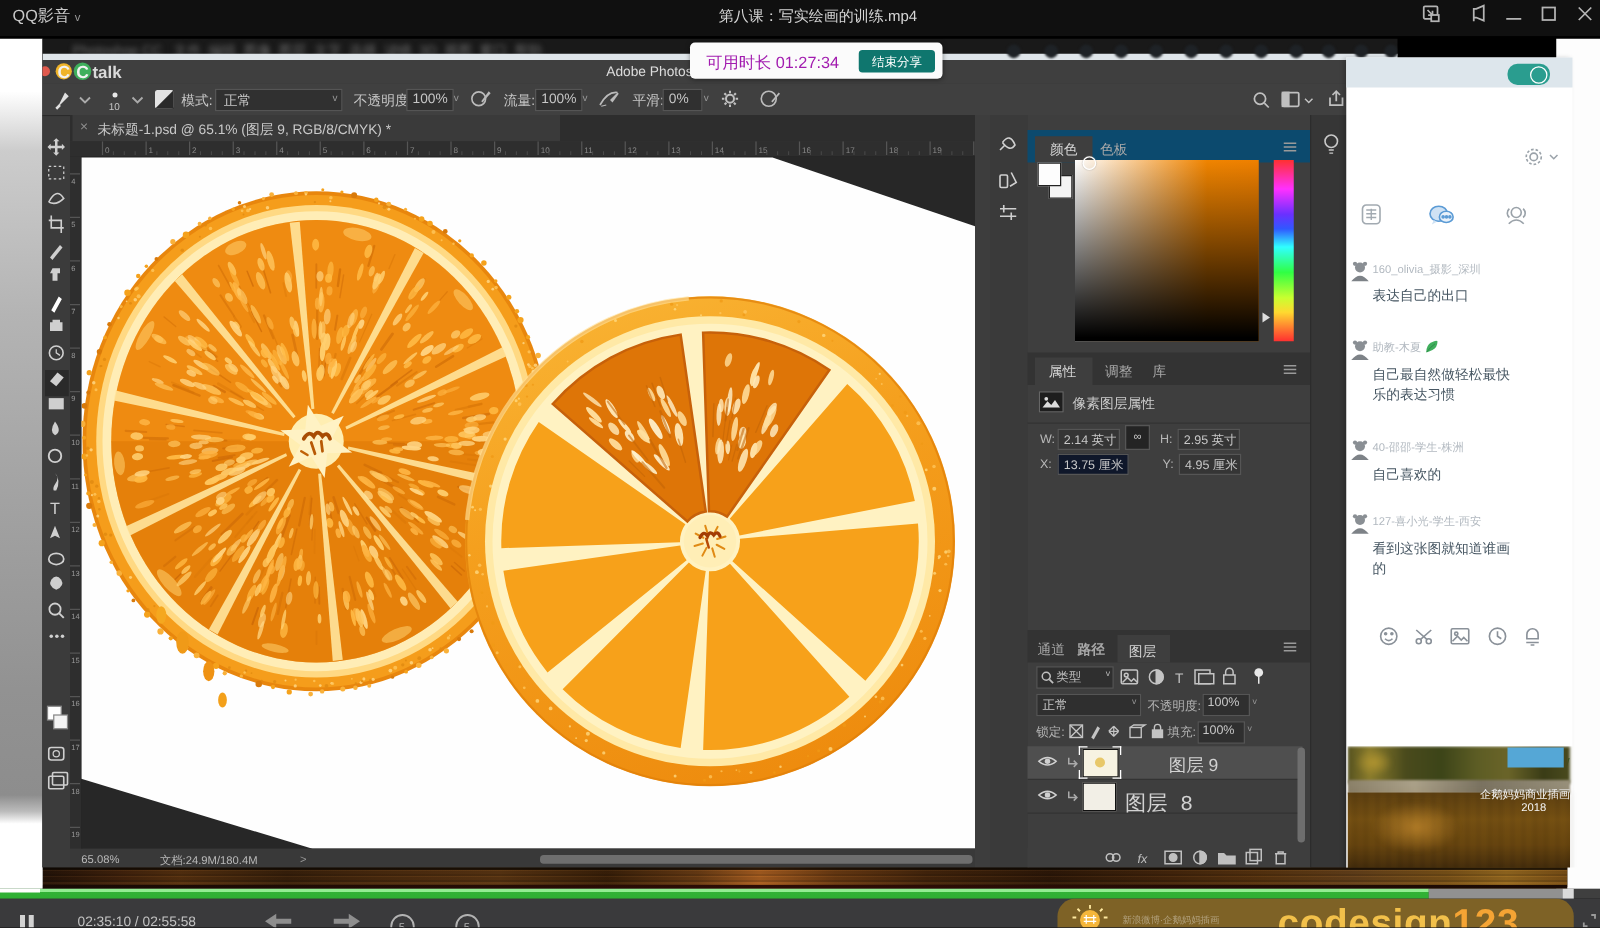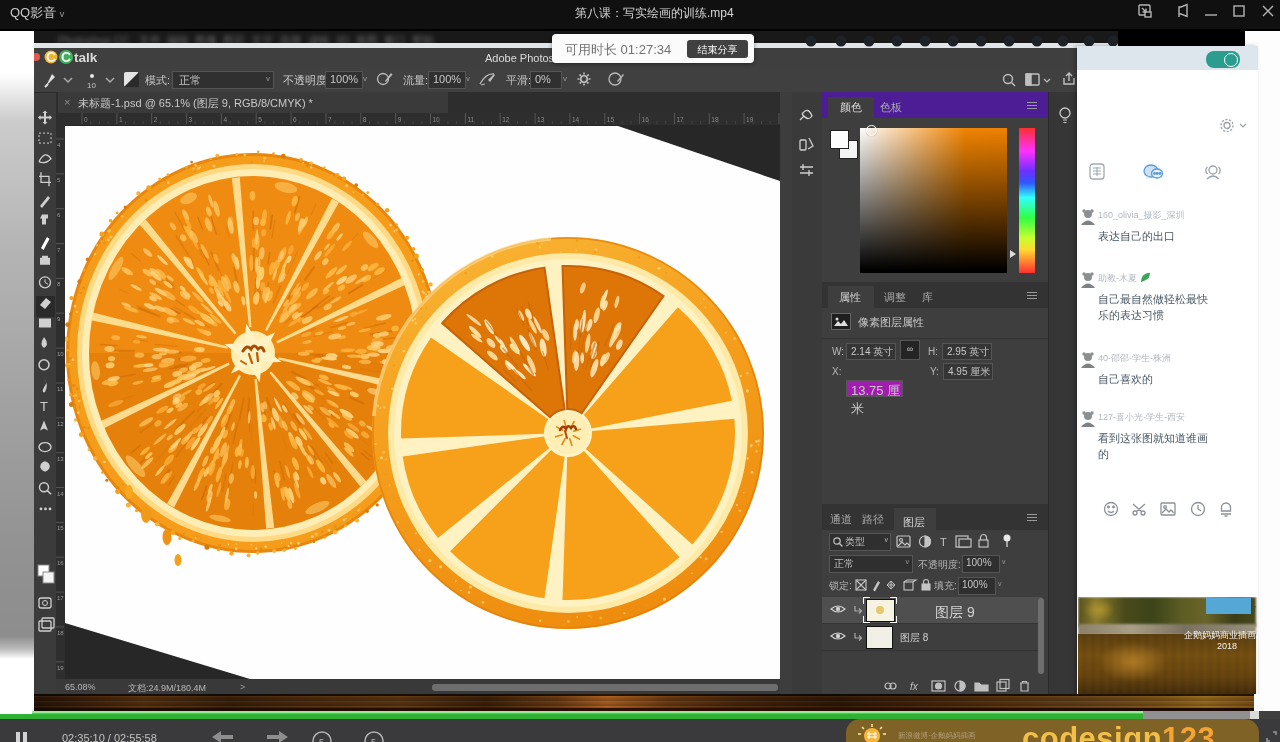--- a/index.html
+++ b/index.html
@@ -1305,21 +1305,21 @@
       <g stroke="#cfcfcf" stroke-width="1.3" fill="none">
         <path d="M10 22 q 6 -8 10 2 q -4 6 -10 -2"></path>
         <path d="M8 28 l4 -4"></path>
         <rect x="8" y="48" width="6" height="10" rx="1"></rect>
         <path d="M17 46 l4 8 -5 3"></path>
         <path d="M8 75 h13 M8 81 h13 M11 72 v6 M17 78 v6"></path>
       </g>
     </svg>
 </div>
 <div class="abs" style="left:822px;top:92px;width:226px;height:602px;background:#3e3e3e;">
-<div class="abs" style="left:0;top:0;width:226px;height:26px;background:#4c1d95;">
+<div class="abs" style="left:0;top:12px;width:226px;height:26px;background:#0c4a6e;">
       <div class="abs" style="left:6px;top:5px;width:46px;height:21px;background:#3e3e3e;color:#d6d6d6;font-size:11px;text-align:center;padding-top:0px;"><span style="position:relative;top:3px;">颜色</span></div>
       <div class="abs" style="left:58px;top:8px;color:#a8a8a8;font-size:11px;">色板</div>
       <svg class="abs" style="left:204px;top:9px;" width="12" height="9" viewBox="0 0 12 9">
         <path d="M1 1.5 h10 M1 4.5 h10 M1 7.5 h10" stroke="#9a9a9a" stroke-width="1.2"></path>
       </svg>
     </div>
 <div class="abs" style="left:8px;top:38px;width:17px;height:17px;background:#fdfdfd;border:1px solid #222;z-index:2;"></div>
 <div class="abs" style="left:17px;top:48px;width:17px;height:17px;background:#f4f4f4;border:1px solid #222;"></div>
 <div class="abs" style="left:38px;top:36px;width:147px;height:145px;background:linear-gradient(to top, #000 2%, rgba(0,0,0,0) 100%), linear-gradient(to right, #ffffff 0%, #f08400 72%, #ef8000 100%);"></div>
 <div class="abs" style="left:44px;top:33px;width:9px;height:9px;border:1.5px solid #fff;border-radius:50%;box-shadow:0 0 1px #888;"></div>
@@ -1339,26 +1339,26 @@
       <svg class="abs" style="left:204px;top:9px;" width="12" height="9" viewBox="0 0 12 9">
         <path d="M1 1.5 h10 M1 4.5 h10 M1 7.5 h10" stroke="#9a9a9a" stroke-width="1.2"></path>
       </svg>
     </div>
 <div class="abs" style="left:10px;top:254px;color:#b8b8b8;font-size:10px;">W:</div>
 <div class="abs" style="left:24px;top:251px;width:48px;height:15px;background:#353535;border:1px solid #555;color:#c8c8c8;font-size:10px;"><span style="position:relative;left:4px;top:1px;">2.14 英寸</span></div>
 <div class="abs" style="left:78px;top:248px;width:18px;height:18px;background:#242424;border:1px solid #555;color:#ccc;font-size:9px;text-align:center;"><span style="position:relative;top:3px;">∞</span></div>
 <div class="abs" style="left:106px;top:254px;color:#b8b8b8;font-size:10px;">H:</div>
 <div class="abs" style="left:120px;top:251px;width:48px;height:15px;background:#353535;border:1px solid #555;color:#c8c8c8;font-size:10px;"><span style="position:relative;left:4px;top:1px;">2.95 英寸</span></div>
 <div class="abs" style="left:10px;top:274px;color:#b8b8b8;font-size:10px;">X:</div>
-<div class="abs" style="left:24px;top:288px;width:55px;height:15px;background:#a21caf;border:1px solid #555;color:#c8c8c8;font-size:13px;"><span style="position:relative;left:4px;top:1px;">13.75 厘米</span></div>
+<div class="abs" style="left:24px;top:271px;width:55px;height:15px;background:#0f172a;border:1px solid #555;color:#c8c8c8;font-size:10px;"><span style="position:relative;left:4px;top:1px;">13.75 厘米</span></div>
 <div class="abs" style="left:108px;top:274px;color:#b8b8b8;font-size:10px;">Y:</div>
 <div class="abs" style="left:121px;top:271px;width:48px;height:15px;background:#353535;border:1px solid #555;color:#c8c8c8;font-size:10px;"><span style="position:relative;left:4px;top:1px;">4.95 厘米</span></div>
 <div class="abs" style="left:0;top:412px;width:226px;height:26px;background:#333333;">
       <div class="abs" style="left:8px;top:8px;color:#a8a8a8;font-size:11px;">通道</div>
-      <div class="abs" style="left:40px;top:8px;color:#a8a8a8;font-size:11px;">路径</div>
+      <div class="abs" style="left:40px;top:8px;color:#a8a8a8;font-size:11px;font-weight:bold;">路径</div>
       <div class="abs" style="left:72px;top:4px;width:42px;height:22px;background:#3e3e3e;"><span style="position:relative;top:4px;left:9px;color:#d6d6d6;font-size:11px;">图层</span></div>
       <svg class="abs" style="left:204px;top:9px;" width="12" height="9" viewBox="0 0 12 9">
         <path d="M1 1.5 h10 M1 4.5 h10 M1 7.5 h10" stroke="#9a9a9a" stroke-width="1.2"></path>
       </svg>
     </div>
 <div class="abs" style="left:7px;top:441px;width:60px;height:16px;background:#2f2f2f;border:1px solid #555;color:#bbb;font-size:10px;">
       <svg style="position:absolute;left:2px;top:2px;" width="12" height="12" viewBox="0 0 12 12">
         <circle cx="5" cy="5" r="3.2" fill="none" stroke="#c0c0c0" stroke-width="1.2"></circle>
         <path d="M7.5 7.5 l3 3" stroke="#c0c0c0" stroke-width="1.4"></path>
       </svg>
@@ -1420,21 +1420,21 @@
     </div>
 <div class="abs" style="left:0;top:532px;width:220px;height:26px;background:#3e3e3e;border-bottom:1px solid #333;">
       <svg class="abs" style="left:8px;top:6px;" width="16" height="12" viewBox="0 0 16 12">
         <path d="M1 6 Q8 0 15 6 Q8 12 1 6 Z" fill="none" stroke="#cfcfcf" stroke-width="1.2"></path>
         <circle cx="8" cy="6" r="2.2" fill="#cfcfcf"></circle>
       </svg>
       <svg class="abs" style="left:31px;top:9px;" width="10" height="10" viewBox="0 0 10 10">
         <path d="M2 0 v5 h6 M6 2.5 l2.5 2.5 -2.5 2.5" stroke="#aaa" stroke-width="1.2" fill="none"></path>
       </svg>
       <div class="abs" style="left:44px;top:2px;width:25px;height:21px;background:#f2efe6;border:1px solid #111;"></div>
-      <div class="abs" style="left:78px;top:7px;color:#d2d2d2;font-size:10px;">图层 8</div>
+      <div class="abs" style="left:78px;top:7px;color:#d2d2d2;font-size:17px;font-family:Liberation Mono, monospace;">图层 8</div>
     </div>
 <div class="abs" style="left:0;top:586px;width:226px;height:16px;background:#3e3e3e;"></div>
 <div class="abs" style="left:216px;top:506px;width:6px;height:76px;background:#6e6e6e;border-radius:3px;"></div>
 </div>
 <svg class="abs" style="left:880px;top:678px;" width="160" height="16" viewBox="0 0 160 16">
     <g stroke="#c0c0c0" stroke-width="1.2" fill="none">
       <circle cx="8" cy="8" r="3"></circle>
       <circle cx="13" cy="8" r="3"></circle>
       <text x="30" y="12" font-size="10" font-style="italic" fill="#c0c0c0" stroke="none" font-family="Liberation Sans">fx</text>
       <rect x="52" y="3" width="13" height="10"></rect>
@@ -1546,22 +1546,22 @@
       <div class="abs" style="left:0;top:27px;width:178px;height:11px;background:linear-gradient(90deg,#8a8068 0%,#aaa088 30%,#7a7260 60%,#98907a 100%);filter:blur(1px);"></div>
       <div class="abs" style="left:0;top:37px;width:178px;height:76px;background:linear-gradient(180deg,#5a3e10 0%,#755012 28%,#66440e 55%,#35220a 85%,#241604 100%);"></div>
       <div class="abs" style="left:0;top:37px;width:178px;height:76px;background:repeating-linear-gradient(90deg, rgba(230,160,50,0.13) 0 3px, rgba(40,25,8,0.14) 3px 9px);filter:blur(2.4px);"></div>
       <div class="abs" style="left:20px;top:45px;width:70px;height:40px;background:radial-gradient(closest-side,rgba(240,170,60,0.5),rgba(120,80,20,0));filter:blur(2px);"></div>
       <div class="abs" style="left:128px;top:1px;width:45px;height:16px;background:#55a7d6;"></div>
       <div class="abs" style="left:106px;top:32px;color:#f5f5f5;font-size:9px;">企鹅妈妈商业插画</div>
       <div class="abs" style="left:139px;top:44px;color:#f5f5f5;font-size:9px;">2018</div>
     </div>
 </div>
 <div class="abs" style="left:552px;top:34px;width:202px;height:29px;background:#fbfbfb;border-radius:4px;box-shadow:0 1px 4px rgba(0,0,0,0.4);z-index:5;">
-<div class="abs" style="left:13px;top:7px;color:#737373;font-size:13px;">可用时长 01:27:34</div>
-<div class="abs" style="left:135px;top:6px;width:61px;height:18px;background:#404040;border-radius:3px;color:#fff;font-size:10px;text-align:center;"><span style="position:relative;top:3px;">结束分享</span></div>
+<div class="abs" style="left:13px;top:7px;color:#a21caf;font-size:13px;">可用时长 01:27:34</div>
+<div class="abs" style="left:135px;top:6px;width:61px;height:18px;background:#0f766e;border-radius:3px;color:#fff;font-size:10px;text-align:center;"><span style="position:relative;top:3px;">结束分享</span></div>
 </div>
 <div class="abs" style="left:34px;top:694px;width:1220px;height:17px;overflow:hidden;">
     <div class="abs" style="left:0;top:0;width:1220px;height:17px;background:linear-gradient(90deg,#241308 0%,#41220c 5%,#55300f 9%,#38200b 16%,#4a2a0e 22%,#5a3512 30%,#3a2009 37%,#6a3c14 43%,#a85e20 47%,#6a3a12 52%,#44250c 58%,#2e1808 66%,#45260c 74%,#57330f 80%,#64401a 86%,#7a5218 92%,#96691f 96%,#7a4f16 100%);"></div>
     <div class="abs" style="left:0;top:0;width:1220px;height:17px;background:repeating-linear-gradient(180deg,rgba(0,0,0,0.18) 0 1.5px,rgba(255,180,90,0.05) 1.5px 3px,rgba(0,0,0,0.08) 3px 5px);"></div>
     <div class="abs" style="left:0;top:0;width:1220px;height:2px;background:rgba(10,5,2,0.75);"></div>
     <div class="abs" style="left:0;top:14px;width:1220px;height:3px;background:linear-gradient(90deg,#170a04,#2e0d05 50%,#1a0a04);"></div>
   </div>
 <div class="abs" style="left:0;top:694px;width:34px;height:17px;background:#fff;"></div>
 <div class="abs" style="left:1254px;top:694px;width:26px;height:17px;background:#fdfdfd;"></div>
 <div class="abs" style="left:0;top:711px;width:1280px;height:8px;background:#3f3f3f;">

